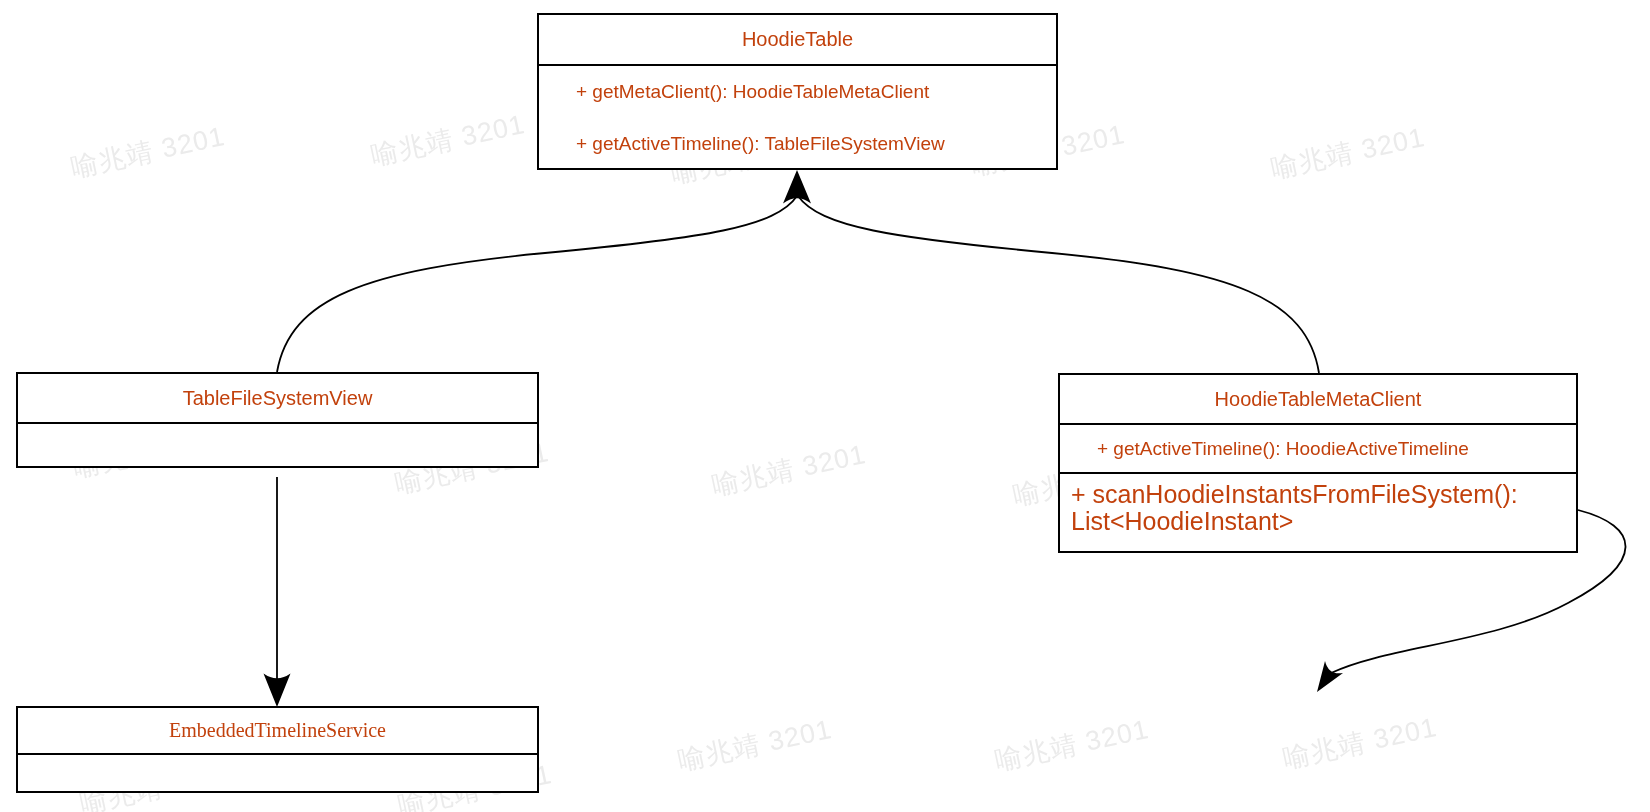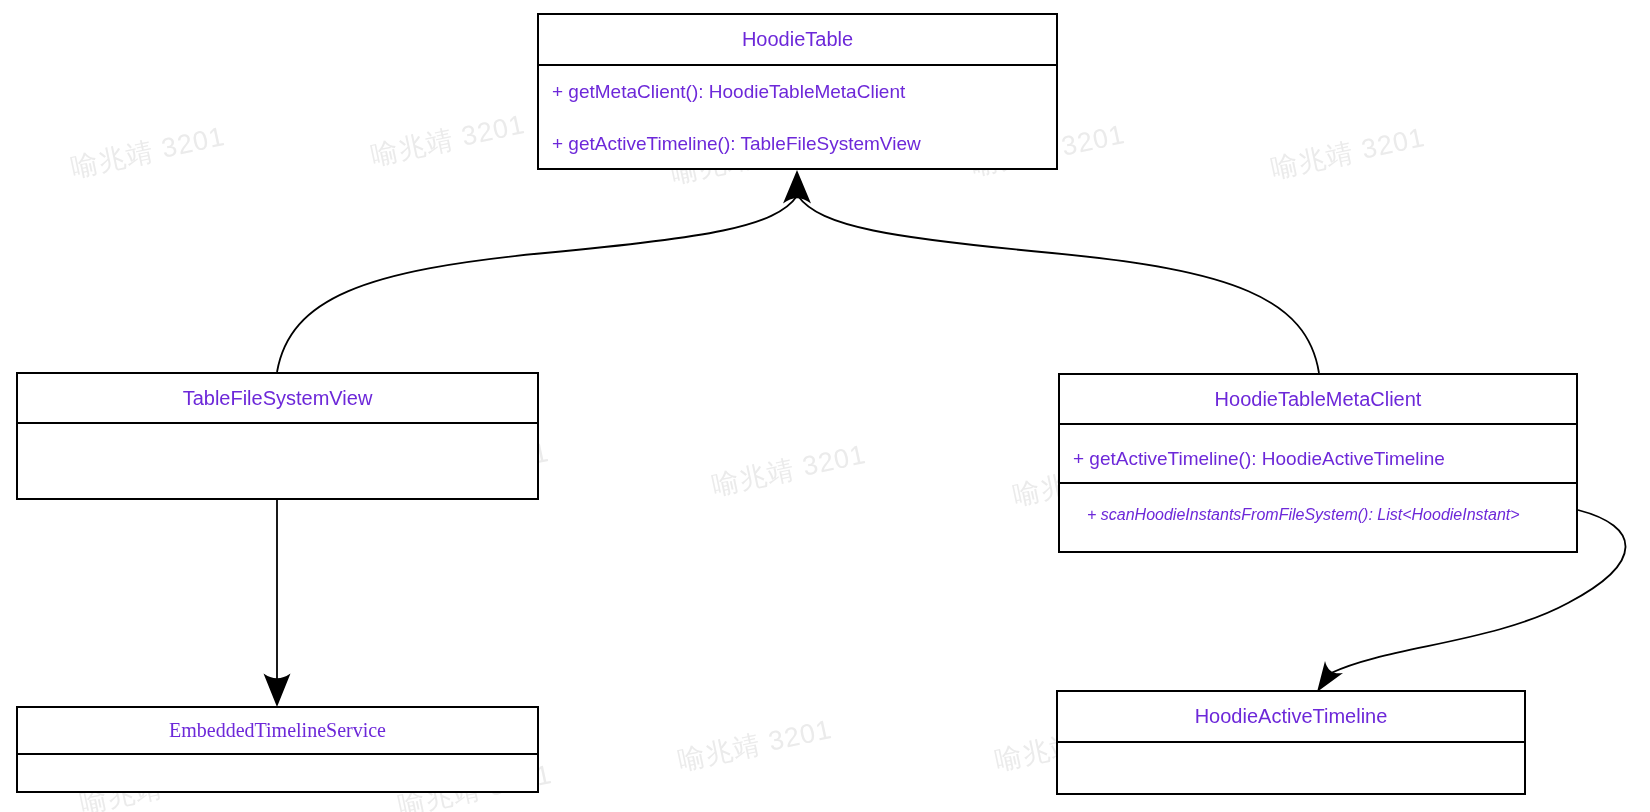--- a/index.html
+++ b/index.html
@@ -46,21 +46,21 @@
   }
   
   .uml-class {
     position: absolute;
     box-sizing: border-box;
     border: 2px solid #000000;
     background: #ffffff;
     z-index: 2;
     display: flex;
     flex-direction: column;
-    color: #6d28d9;
+    color: #c2410c;
   }
   .uml-title {
     box-sizing: border-box;
     border-bottom: 2px solid #000000;
     display: flex;
     align-items: center;
     justify-content: center;
     font-size: 20px;
     flex: 0 0 auto;
   }
@@ -71,34 +71,34 @@
   .uml-section.bordered {
     border-bottom: 2px solid #000000;
     flex: 0 0 auto;
   }
   .uml-line {
     display: flex;
     align-items: center;
     font-size: 19px;
     padding-left: 13px;
     padding-right: 8px;
+    margin-left: 24px;
   }
   .uml-wrap {
-    font-size: 16px;
+    font-size: 25px;
     line-height: 27px;
-    padding: 7px 10px 0 27px;
-    font-style: italic;
+    padding: 7px 10px 0 11px;
   }
   
   #box-hoodie-table          { left: 537px;  top: 13px;  width: 521px; height: 157px; }
   #box-hoodie-table .uml-title { height: 51px; }
   #box-hoodie-table .uml-line  { height: 52px; }
-  #box-table-file-system-view { left: 16px;  top: 372px; width: 523px; height: 128px; }
+  #box-table-file-system-view { left: 16px;  top: 372px; width: 523px; height: 96px; }
   #box-table-file-system-view .uml-title { height: 50px; }
-  #box-hoodie-table-meta-client { left: 1058px; top: 373px; width: 520px; height: 180px; gap: 10px; }
+  #box-hoodie-table-meta-client { left: 1058px; top: 373px; width: 520px; height: 180px; }
   #box-hoodie-table-meta-client .uml-title { height: 50px; }
   #box-hoodie-table-meta-client .uml-line  { height: 47px; }
   #box-embedded-timeline-service { left: 16px; top: 706px; width: 523px; height: 87px; }
   #box-embedded-timeline-service .uml-title { height: 47px; font-family: Liberation Serif, serif; }
   #box-hoodie-active-timeline { left: 1056px; top: 690px; width: 470px; height: 105px; }
   #box-hoodie-active-timeline .uml-title { height: 51px; }
 </style>
 </head>
 <body>
 
@@ -153,18 +153,14 @@
     <div class="uml-section">
       <div class="uml-wrap">+ scanHoodieInstantsFromFileSystem(): List&lt;HoodieInstant&gt;</div>
     </div>
   </div>
 
   <div class="uml-class" id="box-embedded-timeline-service">
     <div class="uml-title">EmbeddedTimelineService</div>
     <div class="uml-section"></div>
   </div>
 
-  <div class="uml-class" id="box-hoodie-active-timeline">
-    <div class="uml-title">HoodieActiveTimeline</div>
-    <div class="uml-section"></div>
-  </div>
 
 </div>
 
 </body></html>

